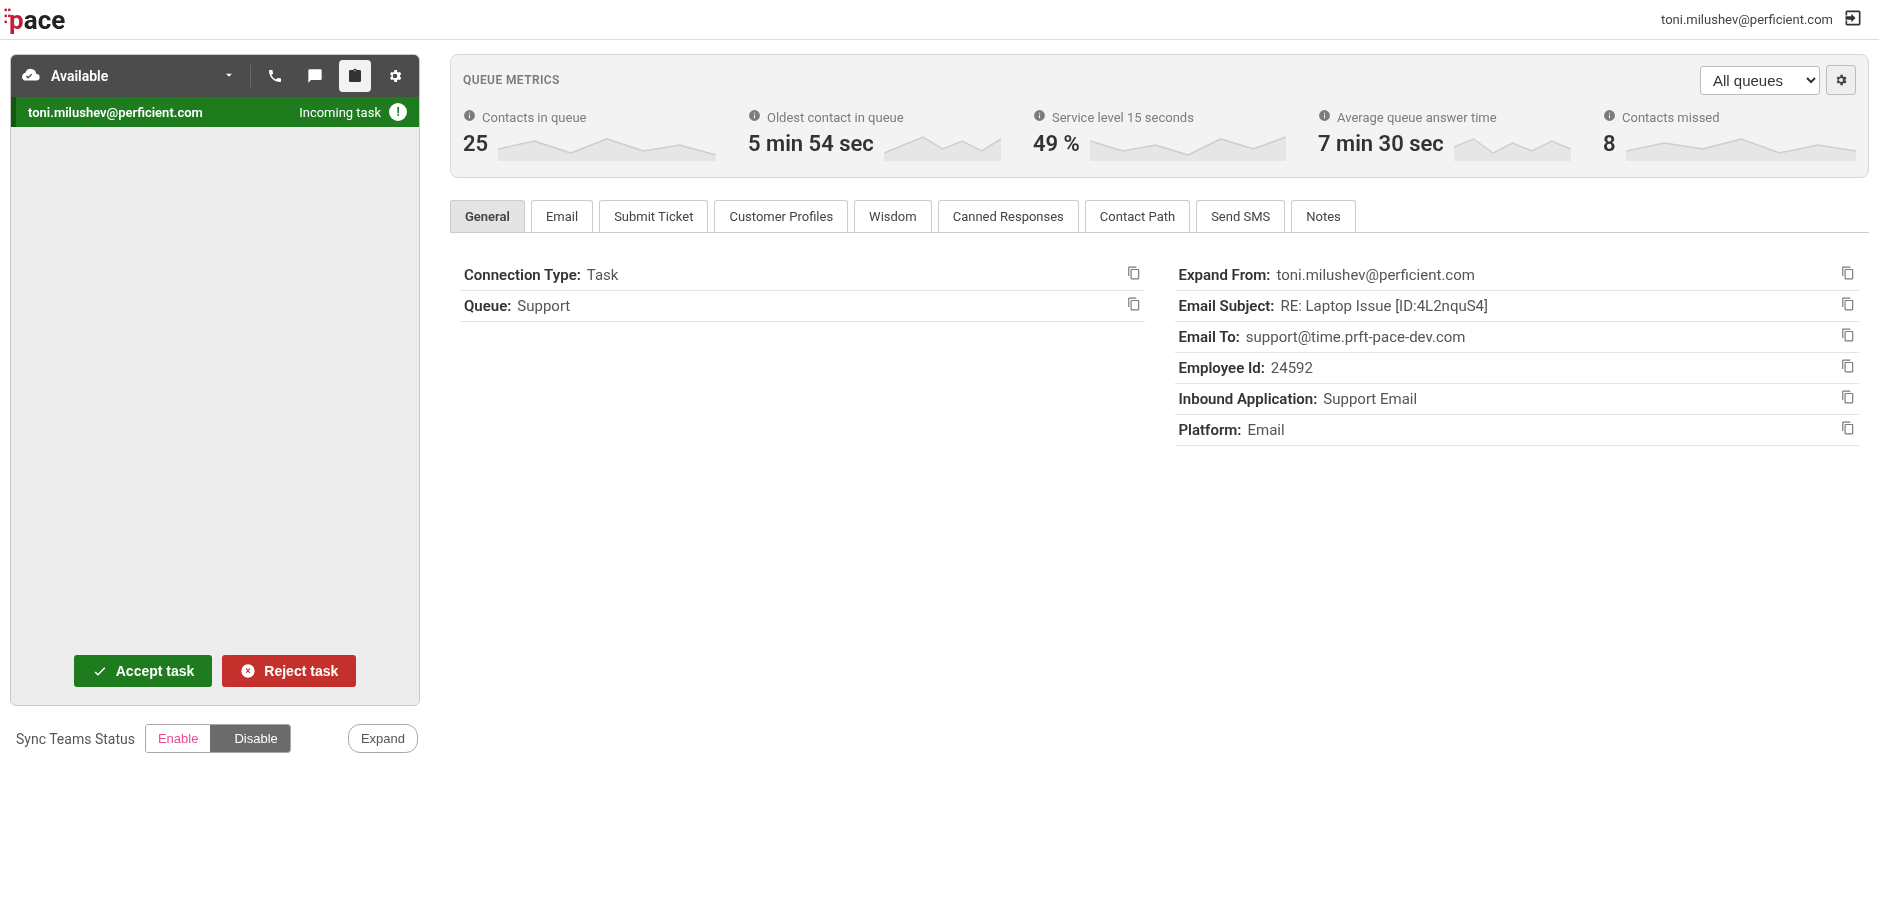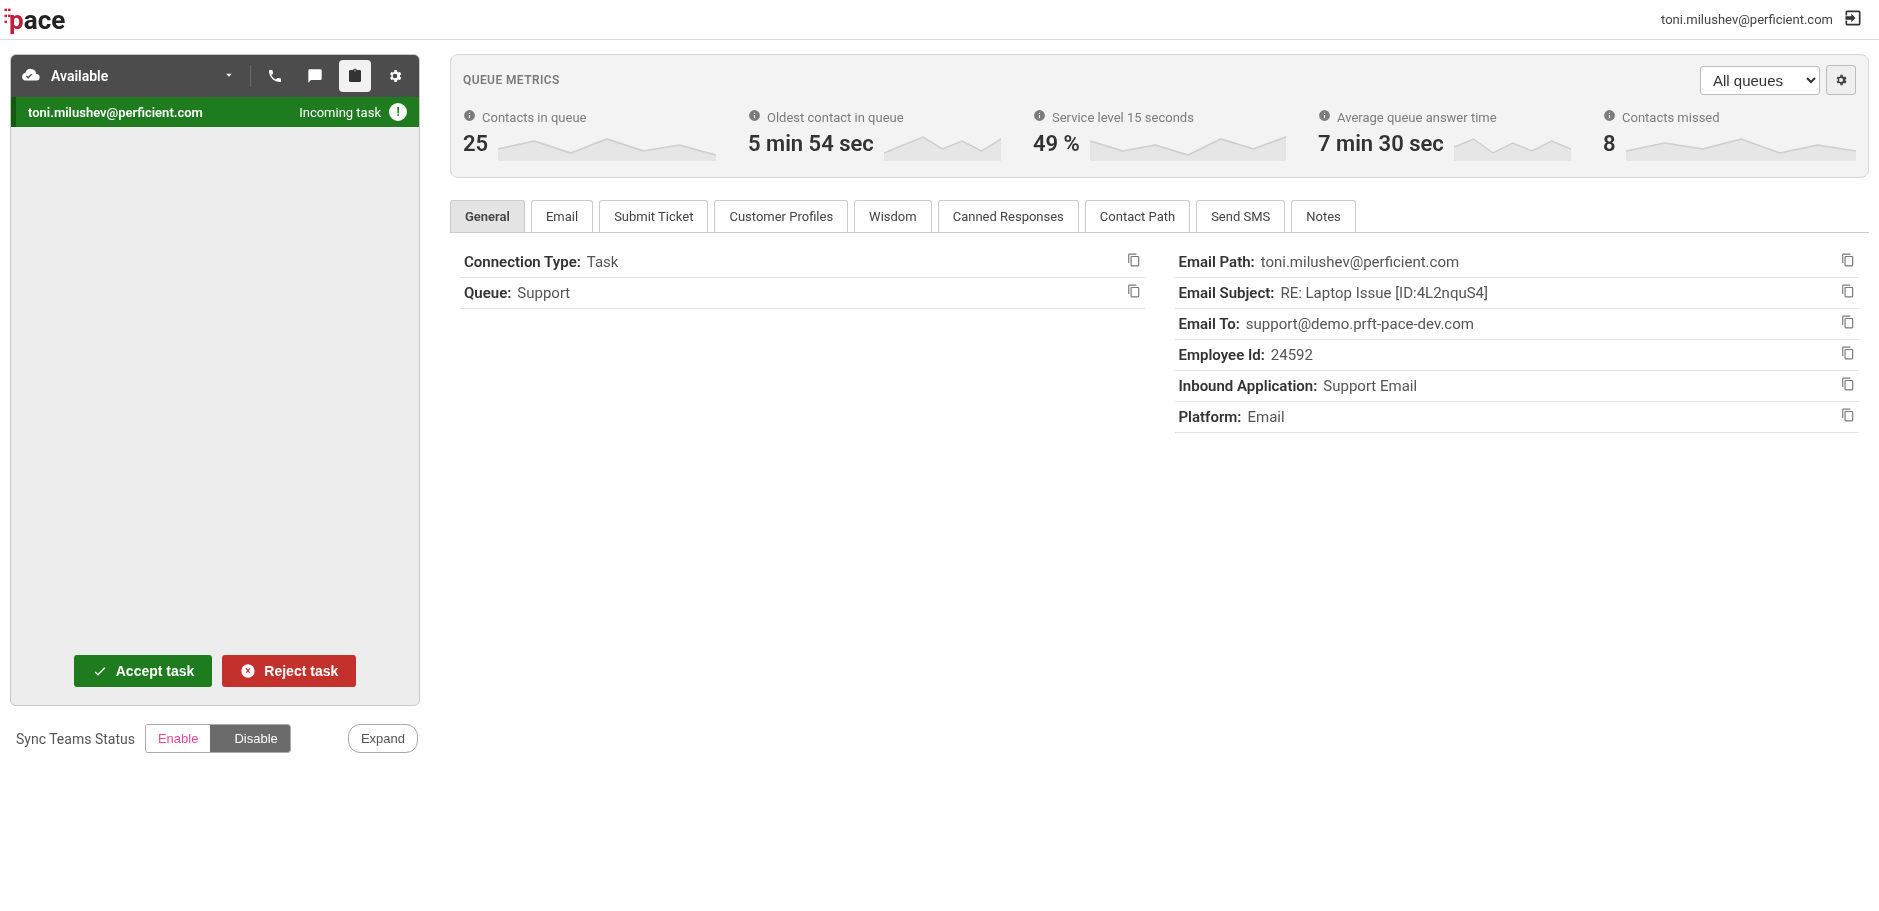--- a/index.html
+++ b/index.html
@@ -172,21 +172,21 @@
 
   
   .tabset { display:flex; gap:6px; }
   .tab {
     border:1px solid #ccc; border-bottom:none; border-radius:3px 3px 0 0;
     padding:8px 14px; font-size:13px; background:#fff; cursor:pointer; color:#444;
   }
   .tab.active { background:#e4e4e4; font-weight:600; }
   .tab-content {
     border-top:1px solid #ccc;
-    padding: 14px 10px; display:flex; gap:30px;
+    padding: 27px 10px; display:flex; gap:30px;
   }
   .info-col { flex:1; }
   .info-row {
     display:flex; align-items:center; justify-content:space-between;
     padding:6px 4px; border-bottom:1px solid #e4e4e4; font-size:15px;
   }
   .info-row-left { display:flex; gap:6px; flex-wrap:wrap; }
   .info-key { font-weight:600; color:#333; }
   .info-val { color:#555; }
   .copy-icon svg{width:14px;height:14px;fill:#7a7a7a;}
@@ -428,21 +428,21 @@
       <span class="copy-icon">
         <svg viewBox="0 0 24 24">
                 <path d="M16 1H4a2 2 0 00-2 2v14h2V3h12zm3 4H8a2 2 0 00-2 2v14a2 2 0 002 2h11a2 2 0 002-2V7a2 2 0 00-2-2zm0 16H8V7h11z"></path>
               </svg>
       </span>
           </div>
         </div>
       <div class="info-col" id="general-right">
           <div class="info-row">
       <span class="info-row-left">
-        <span class="info-key">Email Path:</span>
+        <span class="info-key">Expand From:</span>
         <span class="info-val">toni.milushev@perficient.com</span>
       </span>
       <span class="copy-icon">
         <svg viewBox="0 0 24 24">
                 <path d="M16 1H4a2 2 0 00-2 2v14h2V3h12zm3 4H8a2 2 0 00-2 2v14a2 2 0 002 2h11a2 2 0 002-2V7a2 2 0 00-2-2zm0 16H8V7h11z"></path>
               </svg>
       </span>
           </div>
           <div class="info-row">
       <span class="info-row-left">
@@ -451,21 +451,21 @@
       </span>
       <span class="copy-icon">
         <svg viewBox="0 0 24 24">
                 <path d="M16 1H4a2 2 0 00-2 2v14h2V3h12zm3 4H8a2 2 0 00-2 2v14a2 2 0 002 2h11a2 2 0 002-2V7a2 2 0 00-2-2zm0 16H8V7h11z"></path>
               </svg>
       </span>
           </div>
           <div class="info-row">
       <span class="info-row-left">
         <span class="info-key">Email To:</span>
-        <span class="info-val">support@demo.prft-pace-dev.com</span>
+        <span class="info-val">support@time.prft-pace-dev.com</span>
       </span>
       <span class="copy-icon">
         <svg viewBox="0 0 24 24">
                 <path d="M16 1H4a2 2 0 00-2 2v14h2V3h12zm3 4H8a2 2 0 00-2 2v14a2 2 0 002 2h11a2 2 0 002-2V7a2 2 0 00-2-2zm0 16H8V7h11z"></path>
               </svg>
       </span>
           </div>
           <div class="info-row">
       <span class="info-row-left">
         <span class="info-key">Employee Id:</span>

